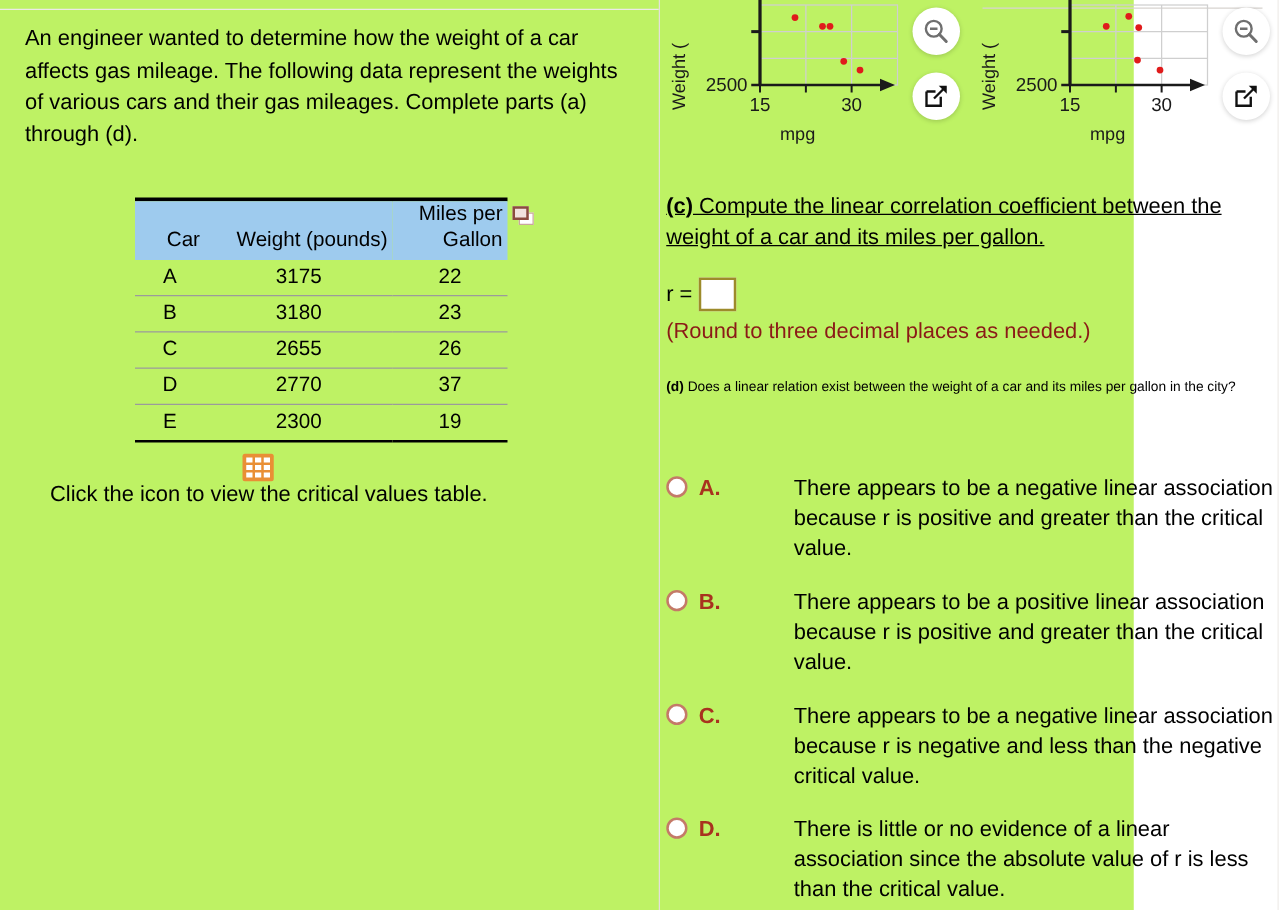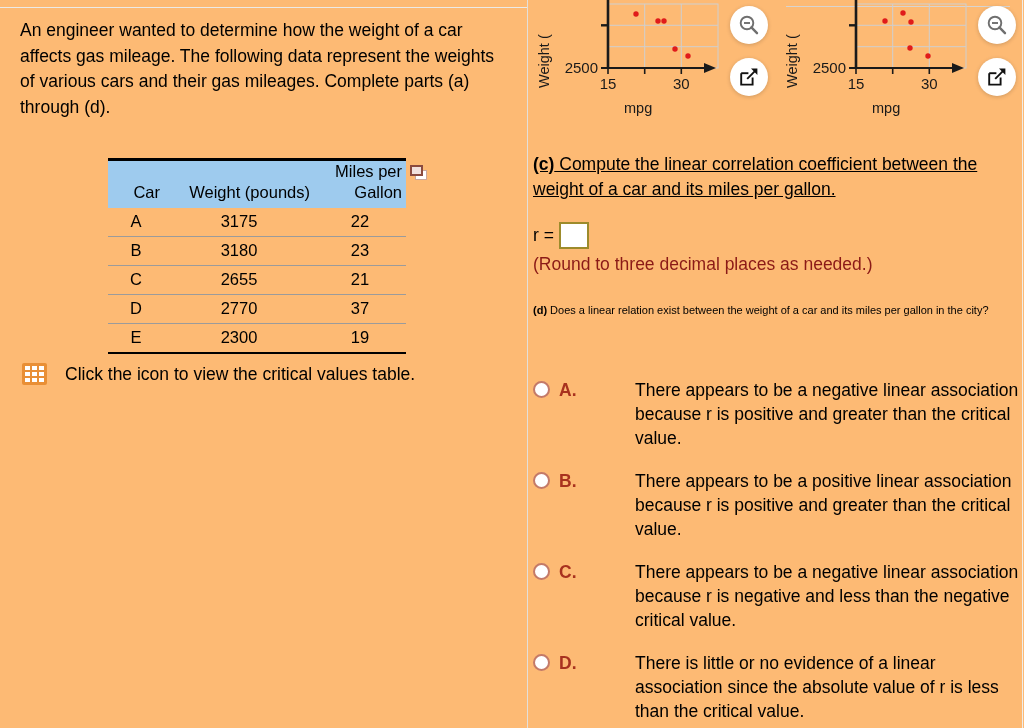--- a/index.html
+++ b/index.html
@@ -5,22 +5,22 @@
   * { box-sizing: border-box; }
   html, body {
     margin: 0; padding: 0;
     width: 1024px; height: 728px;
     background: #ffffff;
     font-family: "Liberation Sans", sans-serif;
     overflow: hidden;
   }
   #page {
     position: relative;
-    width: 1024px; height: 728px;
-    background: #fdba74;
+    width: 907px; height: 728px;
+    background: #bef264;
   }
 
   
   .panel-divider {
     position: absolute;
     left: 527px; top: 0;
     width: 1px; height: 728px;
     background: #e3dfda;
   }
   .top-right-rule {
@@ -111,21 +111,21 @@
     position: absolute; left: 0; top: 0;
     width: 13px; height: 11px;
     border: 2px solid #8b4b3f;
     background: #f2e2de;
   }
 
   
   .crit-row {
     position: absolute;
     left: 22px; top: 363px;
-    display: flex; align-items: center;
+    display: flex; align-items: center; flex-direction: column;
   }
   .grid-icon {
     width: 25px; height: 22px;
     background: #e98f35;
     border-radius: 2px;
     display: grid;
     grid-template-columns: repeat(3, 1fr);
     grid-template-rows: repeat(3, 1fr);
     gap: 2px;
     padding: 3px;
@@ -308,21 +308,21 @@
             <td>22</td>
           </tr>
           <tr>
             <td>B</td>
             <td>3180</td>
             <td>23</td>
           </tr>
           <tr>
             <td>C</td>
             <td>2655</td>
-            <td>21</td>
+            <td>26</td>
           </tr>
           <tr>
             <td>D</td>
             <td>2770</td>
             <td>37</td>
           </tr>
           <tr>
             <td>E</td>
             <td>2300</td>
             <td>19</td>

